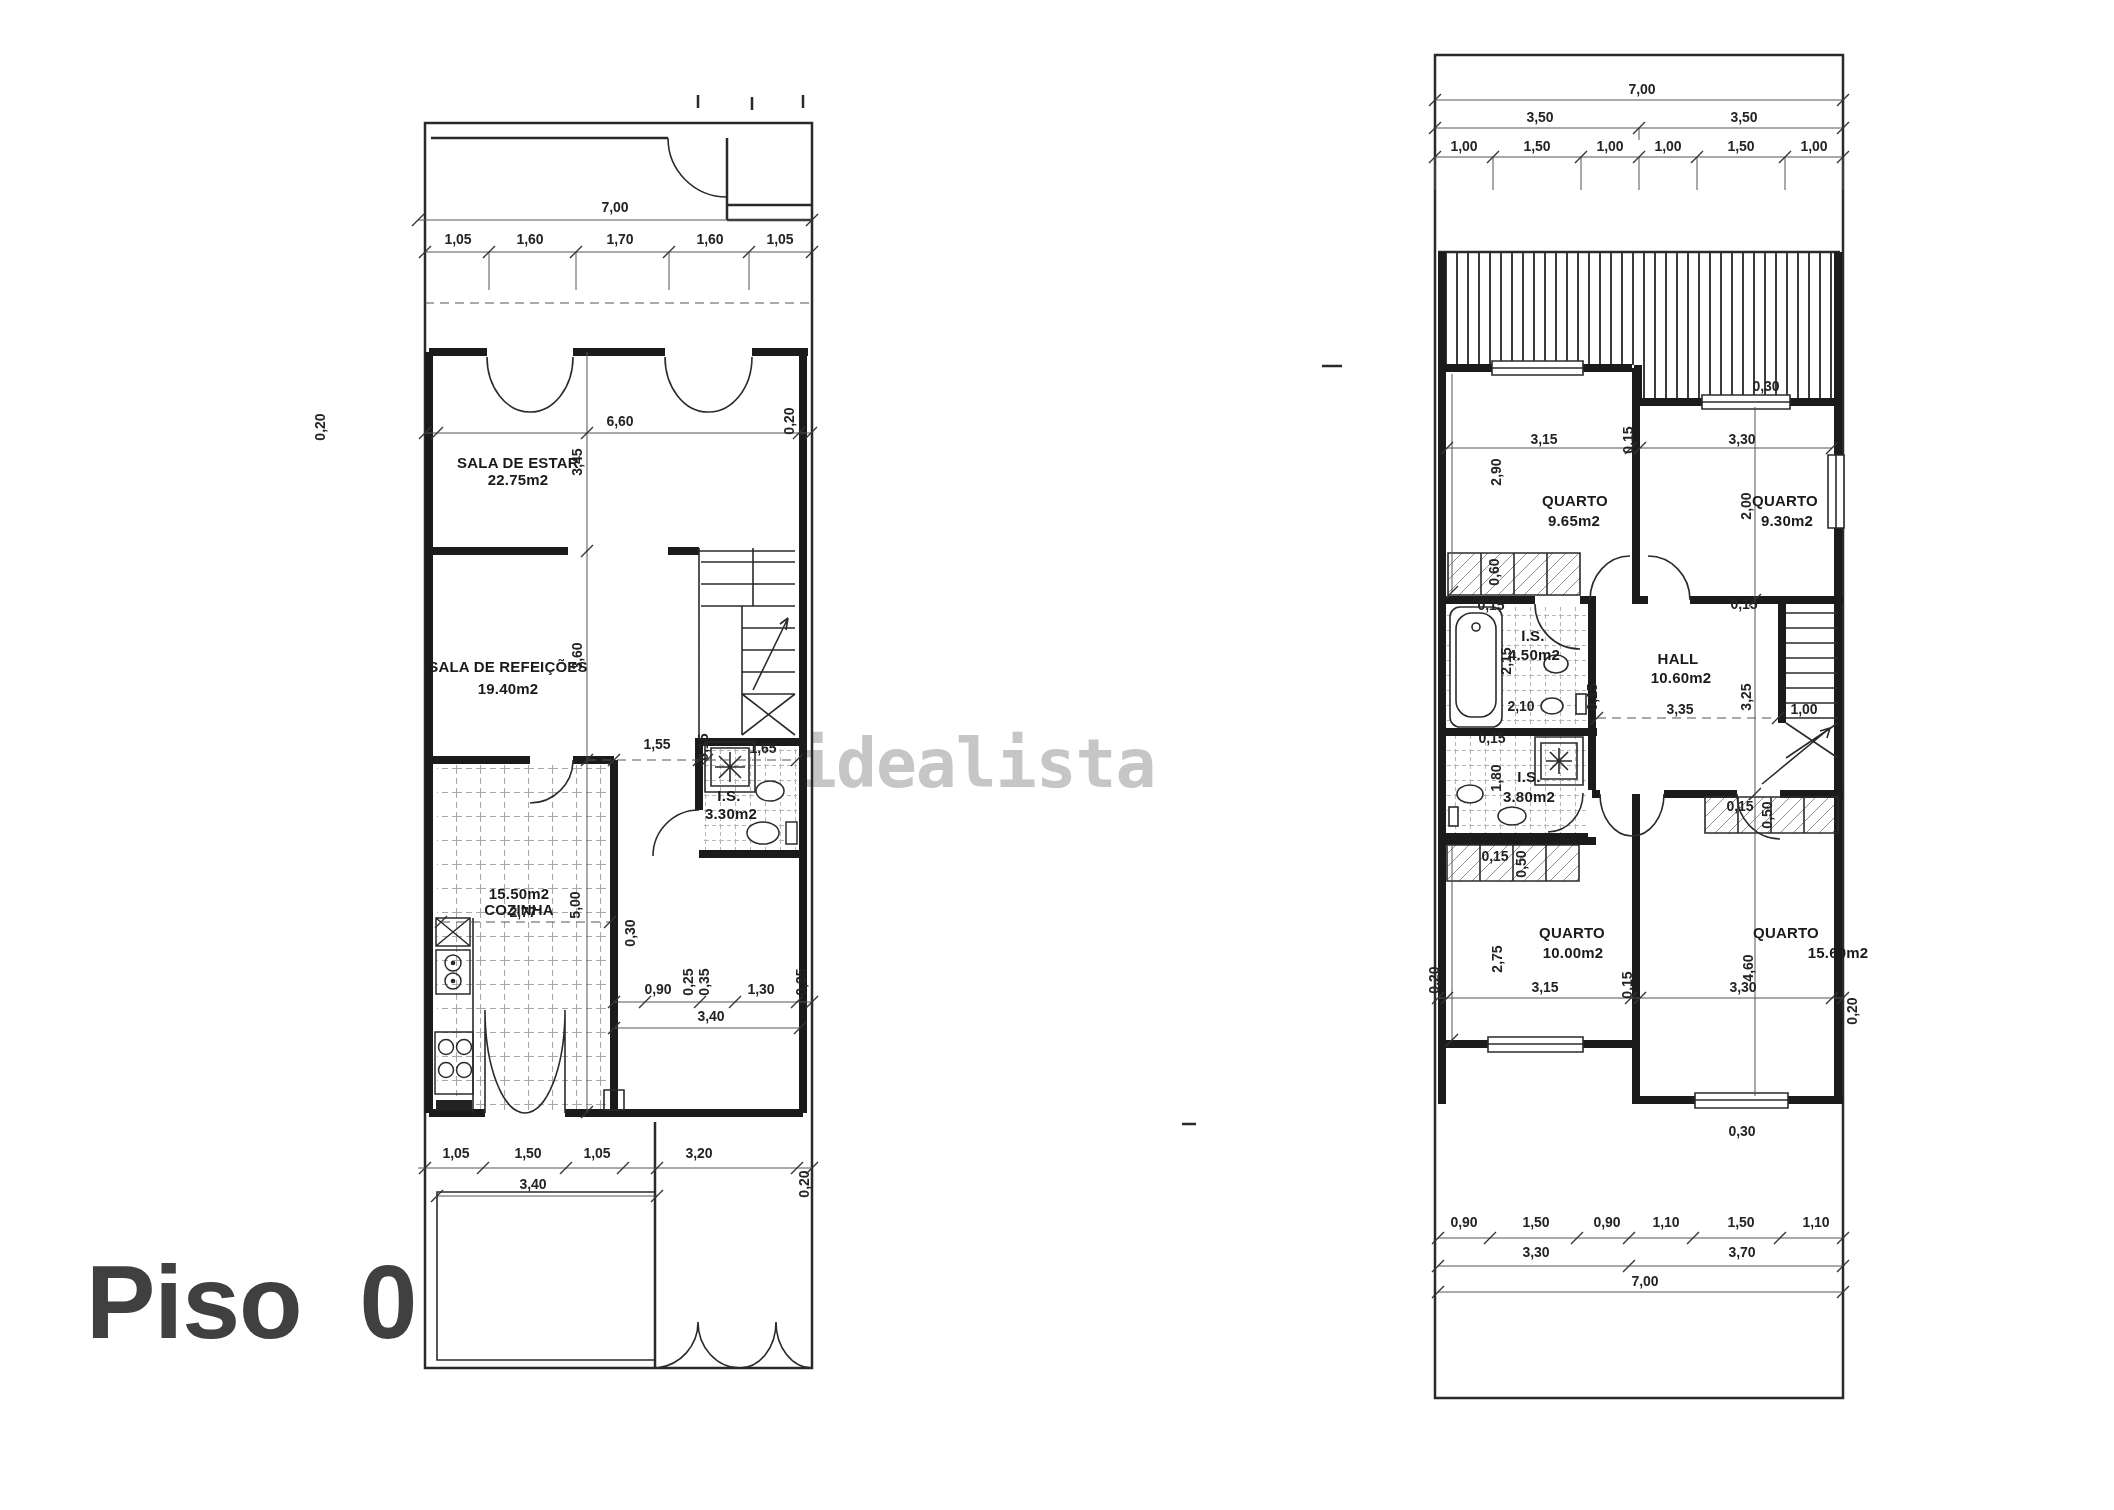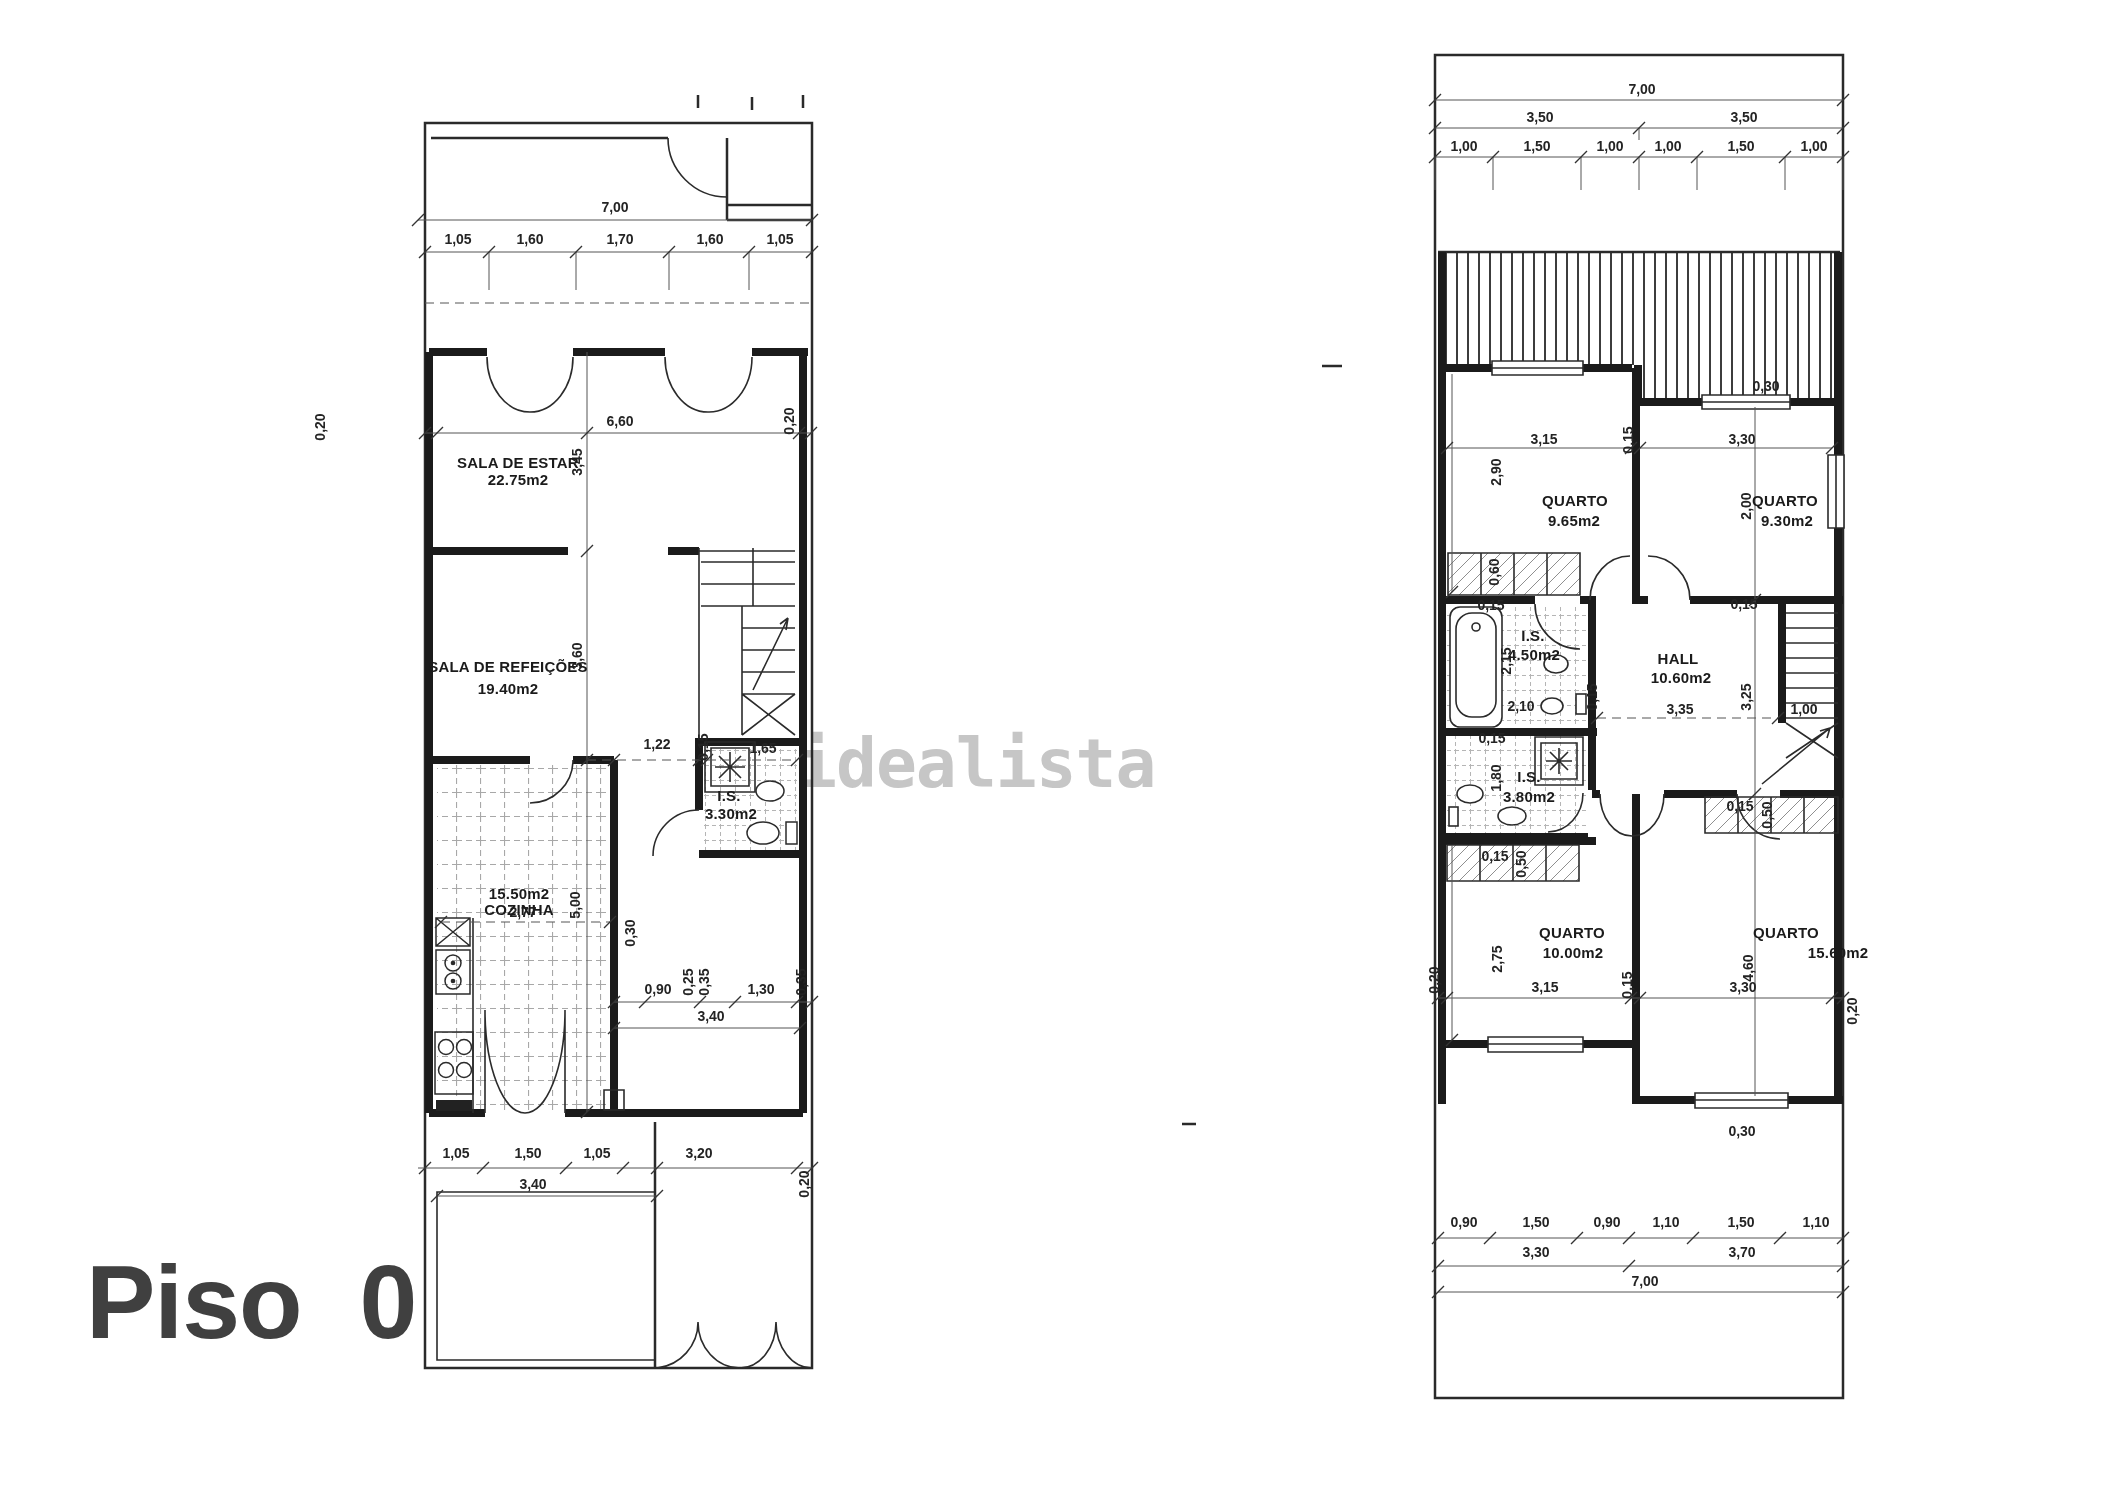--- a/index.html
+++ b/index.html
@@ -123,21 +123,21 @@
   <span class="lbl" style="left:458px;top:239px">1,05</span>
   <span class="lbl" style="left:530px;top:239px">1,60</span>
   <span class="lbl" style="left:620px;top:239px">1,70</span>
   <span class="lbl" style="left:710px;top:239px">1,60</span>
   <span class="lbl" style="left:780px;top:239px">1,05</span>
   <span class="lbl rot" style="left:320px;top:427px">0,20</span>
   <span class="lbl" style="left:620px;top:421px">6,60</span>
   <span class="lbl rot" style="left:789px;top:421px">0,20</span>
   <span class="lbl rot" style="left:577px;top:462px">3,45</span>
   <span class="lbl rot" style="left:577px;top:656px">3,60</span>
-  <span class="lbl" style="left:657px;top:744px">1,22</span>
+  <span class="lbl" style="left:657px;top:744px">1,55</span>
   <span class="lbl rot" style="left:703px;top:747px">0,15</span>
   <span class="lbl" style="left:763px;top:748px">1,65</span>
   <span class="lbl rot" style="left:630px;top:933px">0,30</span>
   <span class="lbl" style="left:523px;top:912px">2,77</span>
   <span class="lbl rot" style="left:575px;top:905px">5,00</span>
   <span class="lbl" style="left:658px;top:989px">0,90</span>
   <span class="lbl rot" style="left:688px;top:982px">0,25</span>
   <span class="lbl rot" style="left:704px;top:982px">0,35</span>
   <span class="lbl" style="left:761px;top:989px">1,30</span>
   <span class="lbl rot" style="left:801px;top:982px">0,35</span>

